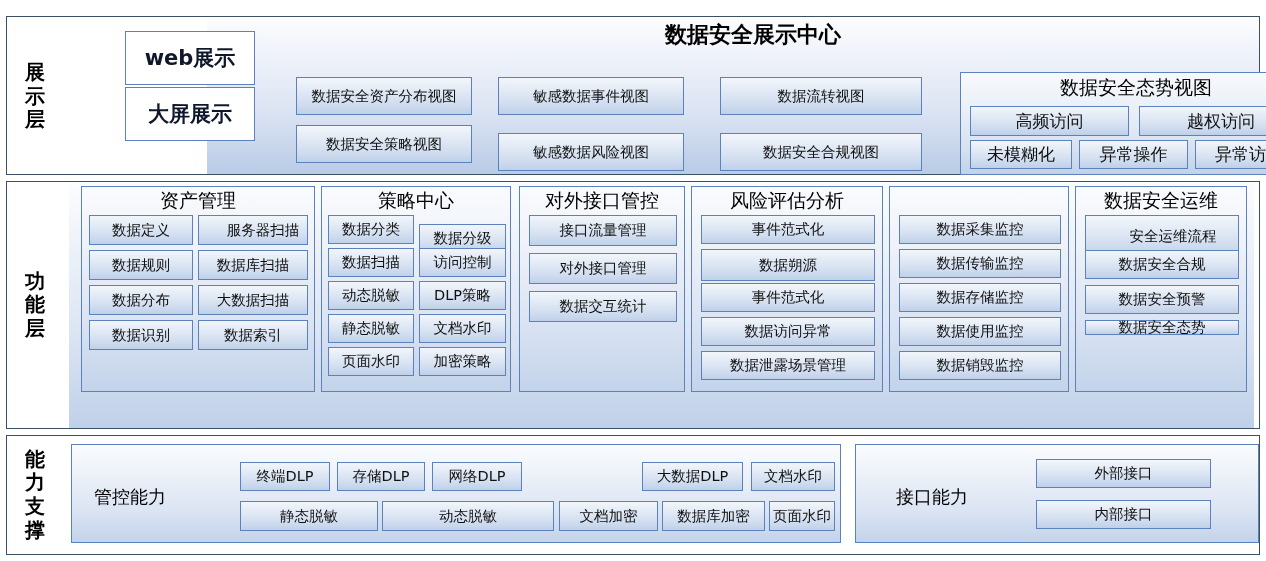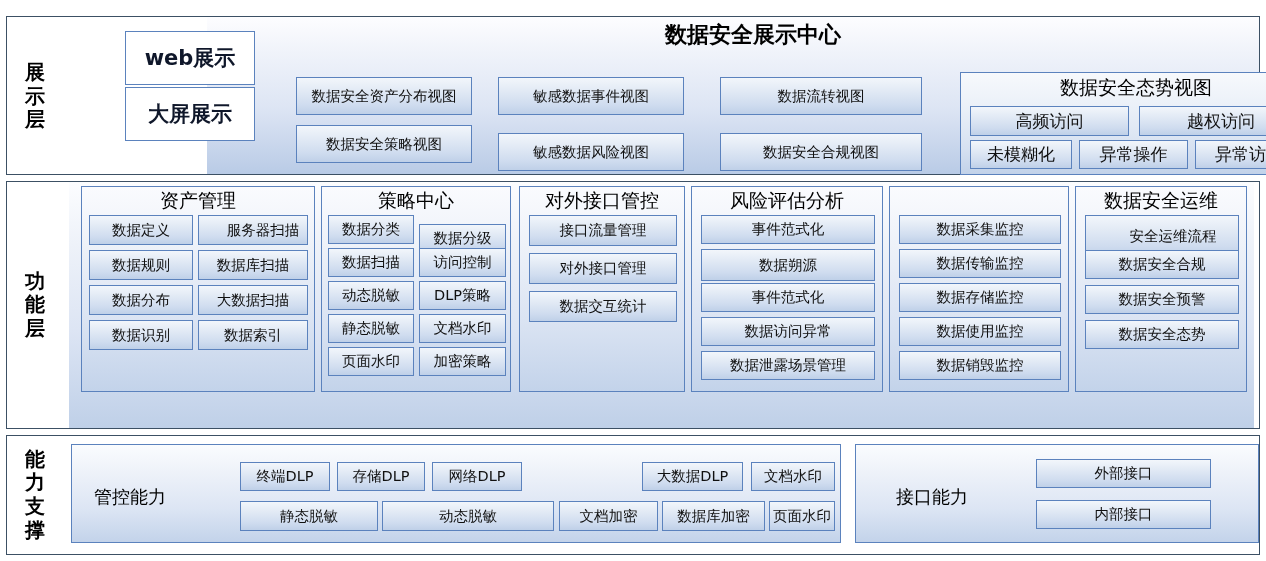--- a/index.html
+++ b/index.html
@@ -202,21 +202,21 @@
           <div class="grad-box-sm gi" style="left: 9px; top: 62px; width: 162px; height: 29px;">数据传输监控</div>
           <div class="grad-box-sm gi" style="left: 9px; top: 96px; width: 162px; height: 29px;">数据存储监控</div>
           <div class="grad-box-sm gi" style="left: 9px; top: 130px; width: 162px; height: 29px;">数据使用监控</div>
           <div class="grad-box-sm gi" style="left: 9px; top: 164px; width: 162px; height: 29px;">数据销毁监控</div>
         </div>
       <div class="group" id="g-ops">
         <div class="group-title">数据安全运维</div>
       <div class="grad-box-sm gi" style="left: 9px; top: 28px; width: 154px; height: 42px; padding-left: 22px;">安全运维流程</div>
           <div class="grad-box-sm gi" style="left: 9px; top: 63px; width: 154px; height: 29px;">数据安全合规</div>
           <div class="grad-box-sm gi" style="left: 9px; top: 98px; width: 154px; height: 29px;">数据安全预警</div>
-          <div class="grad-box-sm gi" style="left: 9px; top: 133px; width: 154px; height: 29px;">数据安全态势</div>
+          <div class="grad-box-sm gi" style="left: 9px; top: 133px; width: 154px; height: 15px;">数据安全态势</div>
         </div>
     </div>
   </div>
 
   <div class="layer" id="layer-cap">
 
     <div class="layer-label" id="cap-label">
       <span>能</span>
       <span>力</span>
       <span>支</span>

